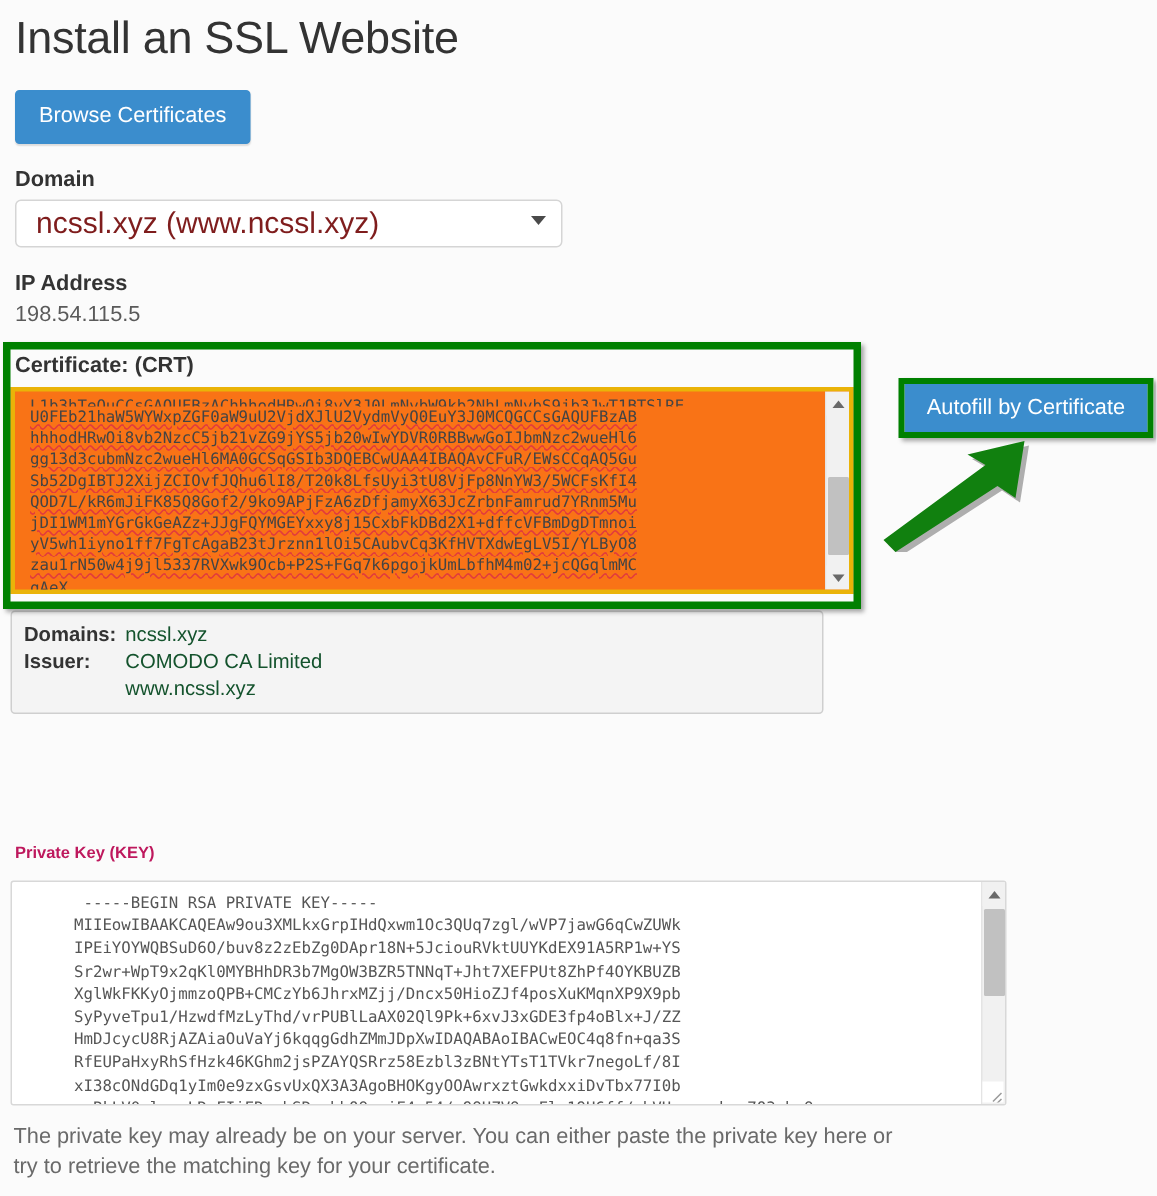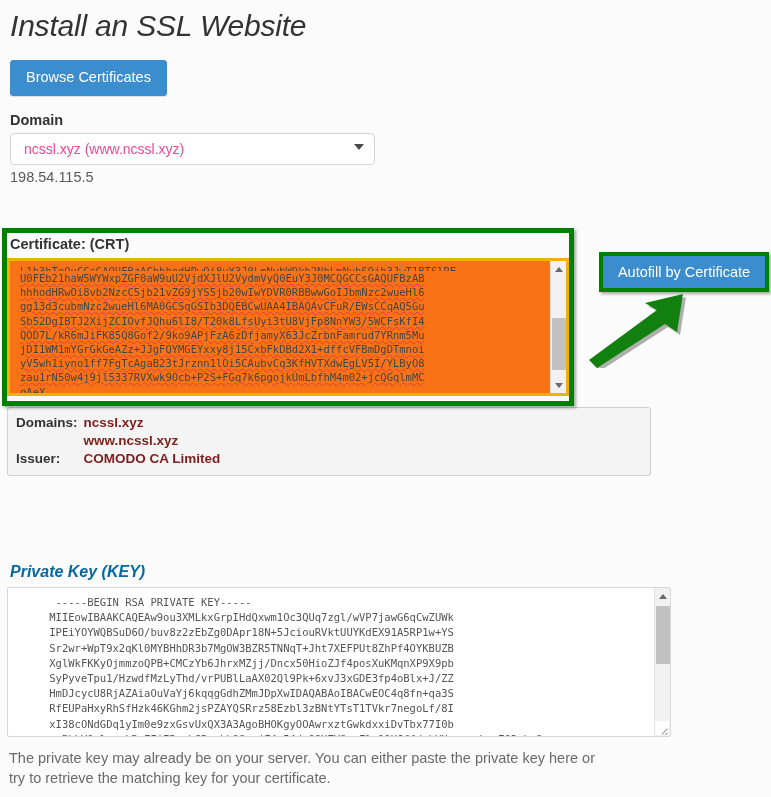--- a/index.html
+++ b/index.html
@@ -17,21 +17,20 @@
     padding: 0;
   }
   .page-title {
     font-size: 30px;
     font-weight: 400;
     color: #333333;
     margin: 0;
     padding: 8px 0 0 10px;
     letter-spacing: -0.2px;
     line-height: 36px;
-    font-style: italic;
   }
   .browse-btn {
     display: inline-block;
     margin: 16px 0 0 10px;
     background: #3b8dcd;
     border: 1px solid #3b8dcd;
     border-radius: 3px;
     color: #ffffff;
     font-size: 14.5px;
     padding: 9px 15px 10px 15px;
@@ -51,22 +50,22 @@
     position: relative;
     margin: 0 0 0 10px;
     width: 365px;
   }
   .domain-select {
     width: 365px;
     height: 32px;
     border: 1px solid #d5d5d5;
     border-radius: 4px;
     background: #ffffff;
-    font-size: 14px;
-    color: #ec4899;
+    font-size: 20px;
+    color: #7f1d1d;
     padding: 0 26px 0 13px;
     appearance: none;
     -webkit-appearance: none;
     font-family: "Liberation Sans", sans-serif;
     cursor: pointer;
   }
   .select-caret {
     position: absolute;
     right: 11px; top: 11px;
     width: 0; height: 0;
@@ -200,62 +199,61 @@
     background: #9a9a9a;
     transform: rotate(-45deg);
     transform-origin: right bottom;
   }
 
   
   .cert-details {
     position: absolute;
     left: 7px;
     top: 407px;
-    width: 644px;
+    width: 542px;
     border: 1px solid #cfcfcf;
     background: #f4f4f4;
     border-radius: 3px;
     padding: 6px 8px 7px 8px;
   }
   .cert-details table {
     border-collapse: collapse;
     font-size: 13.5px;
     color: #333333;
   }
   .cert-details td {
     padding: 0;
     vertical-align: top;
     line-height: 18px;
   }
   .cert-details td.k {
     font-weight: bold;
     white-space: nowrap;
     padding-right: 6px;
   }
-  .cert-details td.v { color: #7f1d1d; font-weight: bold; }
+  .cert-details td.v { color: #14532d; }
 
   .help-text {
     position: absolute;
     left: 9px;
     width: 600px;
     font-size: 14.5px;
     color: #6a6a6a;
     line-height: 20px;
   }
   .help-cert { top: 503px; }
   .help-key  { top: 748px; }
 
   .key-label {
     position: absolute;
     left: 10px;
     top: 563px;
-    font-size: 16px;
+    font-size: 11px;
     font-weight: bold;
-    color: #0369a1;
-    font-style: italic;
+    color: #be185d;
   }
   .key-box-wrap {
     position: absolute;
     left: 7px;
     top: 587px;
     width: 562px;
     height: 150px;
   }
   .key-box {
     position: relative;
@@ -328,20 +326,21 @@
   <button class="browse-btn">Browse Certificates</button>
 
   <label class="field-label">Domain</label>
   <div class="select-wrap">
     <select class="domain-select">
       <option>ncssl.xyz   (www.ncssl.xyz)</option>
     </select>
     <span class="select-caret"></span>
   </div>
 
+  <label class="field-label">IP Address</label>
   <div class="ip-value">198.54.115.5</div>
 
   
   <div class="cert-section">
     <div class="cert-title">Certificate: (CRT)</div>
     <div class="textarea-box">
       <div class="ta-content"><span class="clipped spell">L1b3hTeOuCCsGAQUFBzAChhhodHRwOi8vY3J0LmNvbW9kb2NhLmNvbS9jb3JwT1BTSlRE</span><span class="spell">U0FEb21haW5WYWxpZGF0aW9uU2VjdXJlU2VydmVyQ0EuY3J0MCQGCCsGAQUFBzAB
 hhhodHRwOi8vb2NzcC5jb21vZG9jYS5jb20wIwYDVR0RBBwwGoIJbmNzc2wueHl6
 gg13d3cubmNzc2wueHl6MA0GCSqGSIb3DQEBCwUAA4IBAQAvCFuR/EWsCCqAQ5Gu
 Sb52DgIBTJ2XijZCIOvfJQhu6lI8/T20k8LfsUyi3tU8VjFp8NnYW3/5WCFsKfI4
@@ -368,26 +367,26 @@
 
   
   <div class="cert-details">
     <table>
       <tbody>
         <tr>
           <td class="k">Domains:</td>
           <td class="v">ncssl.xyz</td>
         </tr>
         <tr>
+          <td class="k">Issuer:</td>
+          <td class="v">COMODO CA Limited</td>
+        </tr>
+        <tr>
           <td class="k"></td>
           <td class="v">www.ncssl.xyz</td>
-        </tr>
-        <tr>
-          <td class="k">Issuer:</td>
-          <td class="v">COMODO CA Limited</td>
         </tr>
       </tbody>
     </table>
   </div>
 
 
   
   <div class="key-label">Private Key (KEY)</div>
   <div class="key-box-wrap">
     <div class="key-box">

